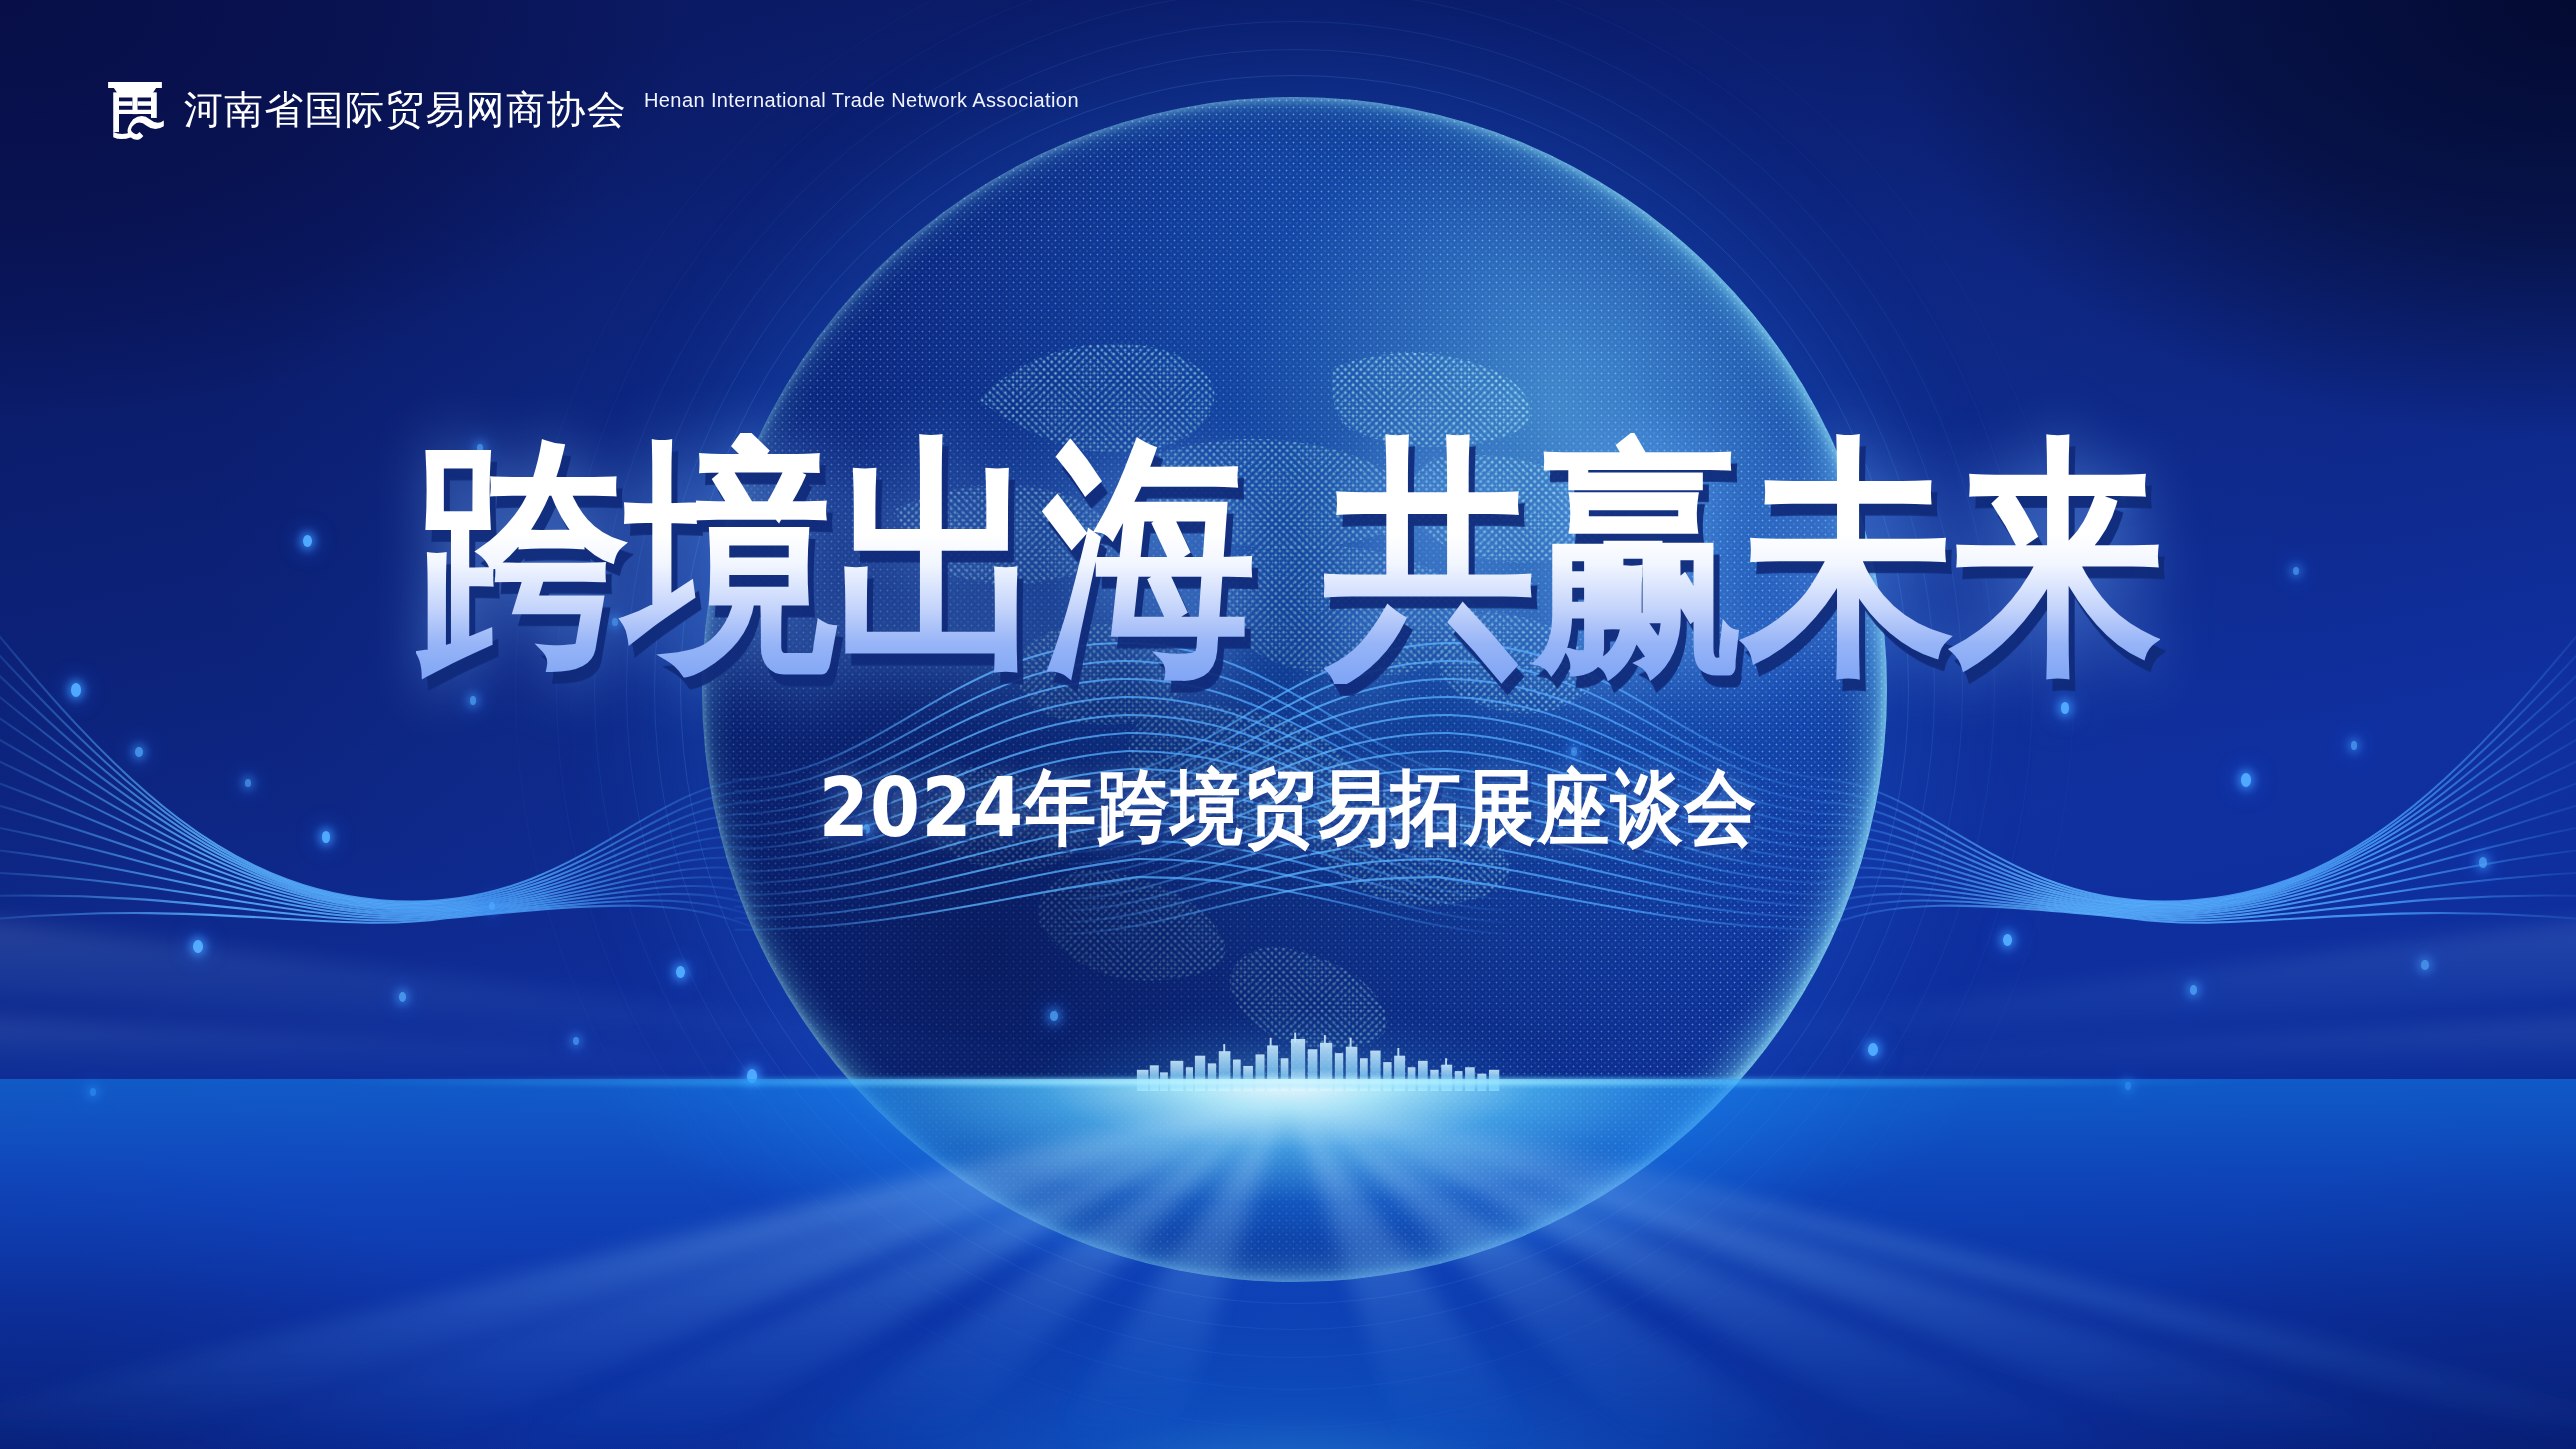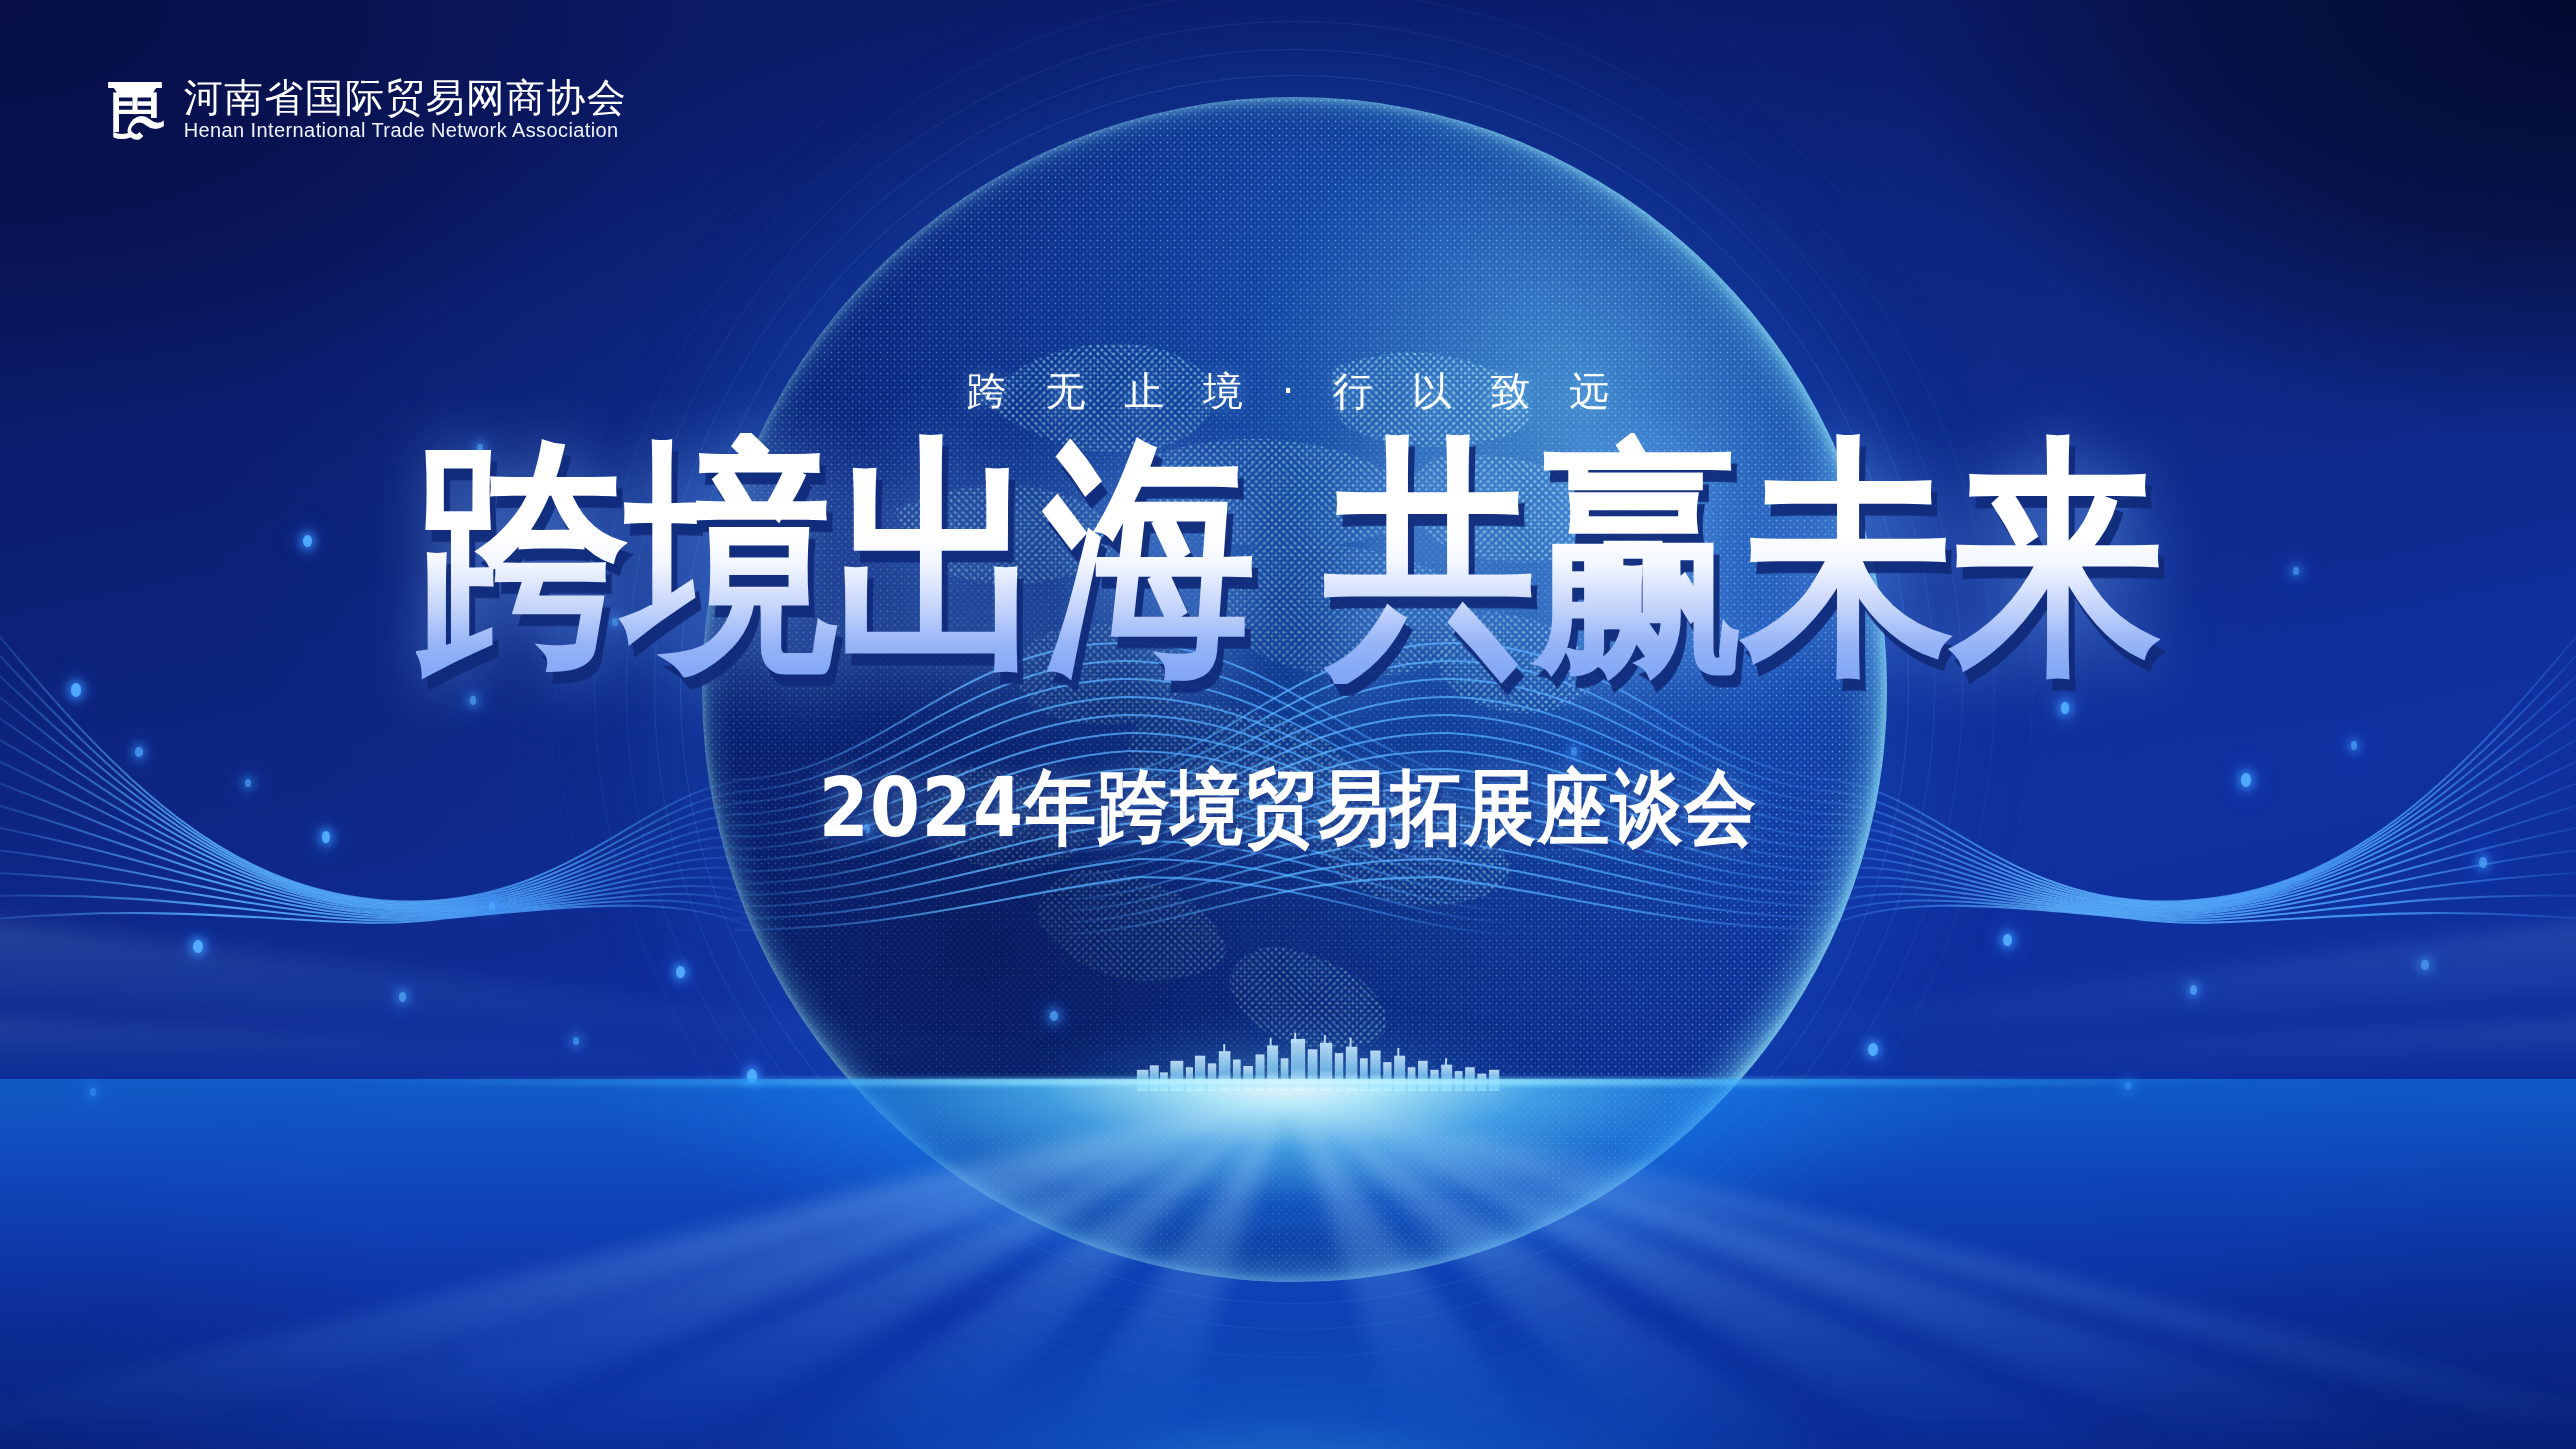--- a/index.html
+++ b/index.html
@@ -84,21 +84,21 @@
     position:absolute;left:934px;top:889px;width:708px;height:206px;
     background:radial-gradient(ellipse 354px 103px at 50% 100%, rgba(150,235,255,.40) 0%, rgba(60,180,255,.16) 45%, rgba(0,0,0,0) 78%);
     filter:blur(15.5px);
   }
   .city{position:absolute;left:1133px;top:1030px;width:374px;height:61px;}
 
   
   .content{position:absolute;inset:0;}
   .logo{position:absolute;left:103px;top:77px;display:flex;align-items:center;gap:16.7px;}
   .logo-mark{width:64px;height:64px;flex:none;}
-  .logo-txt{display:flex;flex-direction:column;gap:3px;}
+  .logo-txt{display:flex;flex-direction:row;gap:17px;}
   .logo-cn{
     font-size:39px;color:#ffffff;letter-spacing:1.3px;line-height:1;font-weight:400;
     font-family:"DejaVu Sans","Liberation Sans",sans-serif;
   }
   .logo-en{
     font-size:20px;color:#f0f4ff;letter-spacing:0.4px;line-height:1;font-weight:400;
   }
 
   .tagline{
     position:absolute;left:0;right:0;top:364px;text-align:center;
@@ -407,21 +407,20 @@
           <path d="M75 24 h9 v40 h-9 z"></path>
           <path d="M47 66 q14 -10 26 0 q12 10 22 2 v9 q-14 9 -27 -1 q-11 -9 -20 -1 q-8 7 -1 12 q6 5 10 -1 l6 6 q-9 11 -20 2 q-11 -9 4 -28 z"></path>
         </g>
       </svg>
       <div class="logo-txt">
         <div class="logo-cn">河南省国际贸易网商协会</div>
         <div class="logo-en">Henan International Trade Network Association</div>
       </div>
     </div>
 
-    <div class="tagline">跨 无 止 境 · 行 以 致 远</div>
 
     <div class="headline">
       <span class="hl-part">跨境出海</span><span class="hl-gap"></span><span class="hl-part">共赢未来</span>
     </div>
 
     <div class="subtitle">2024年跨境贸易拓展座谈会</div>
 
 
   </div>
 </div>

